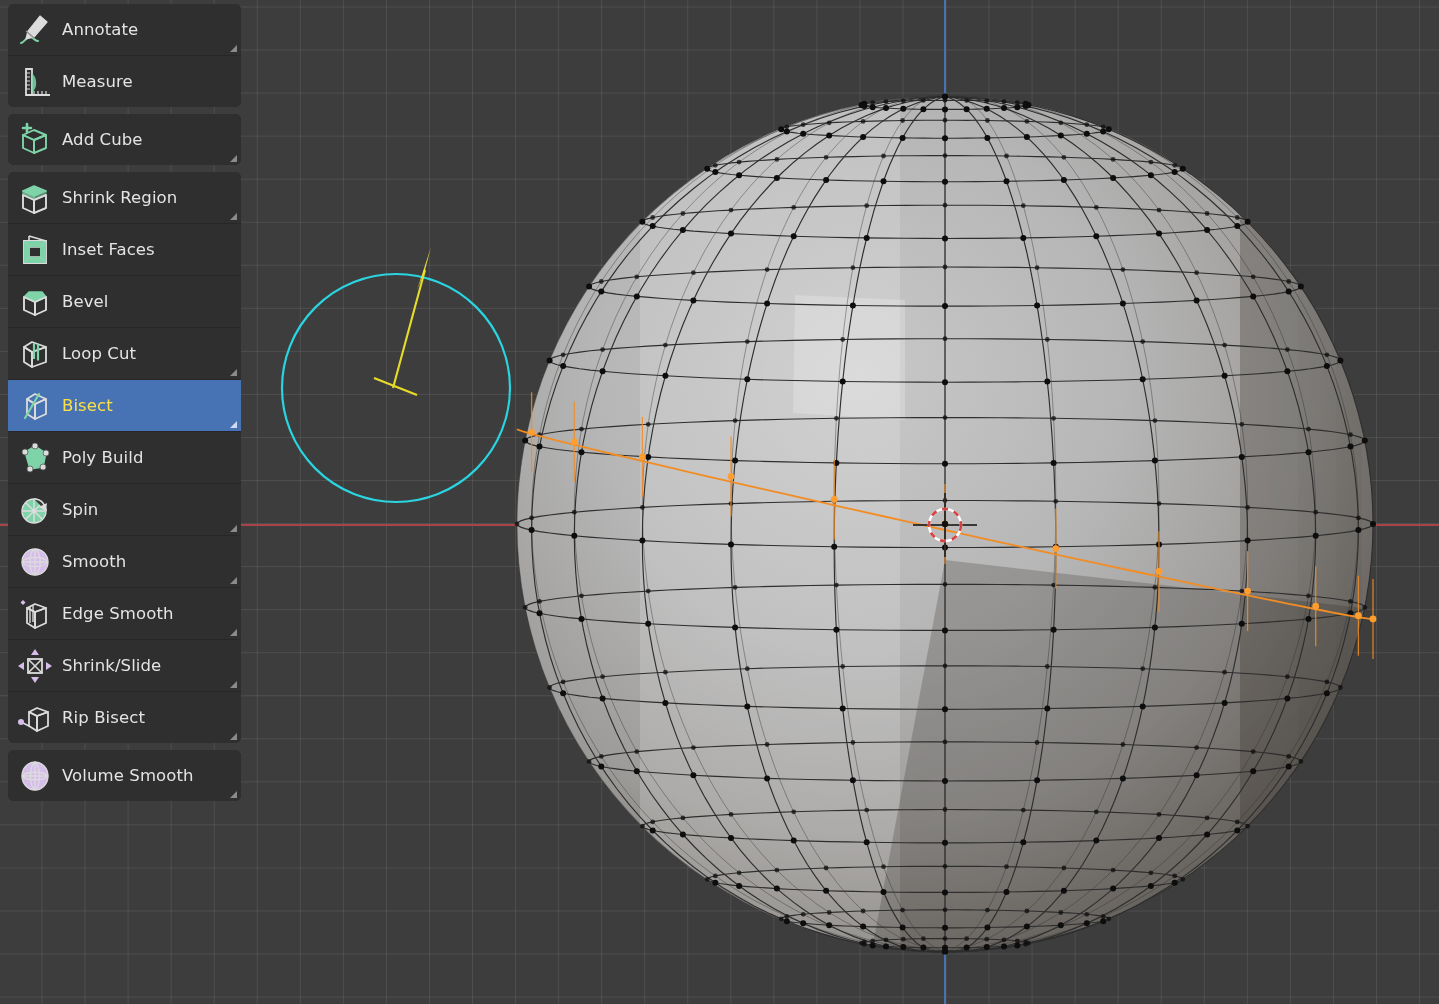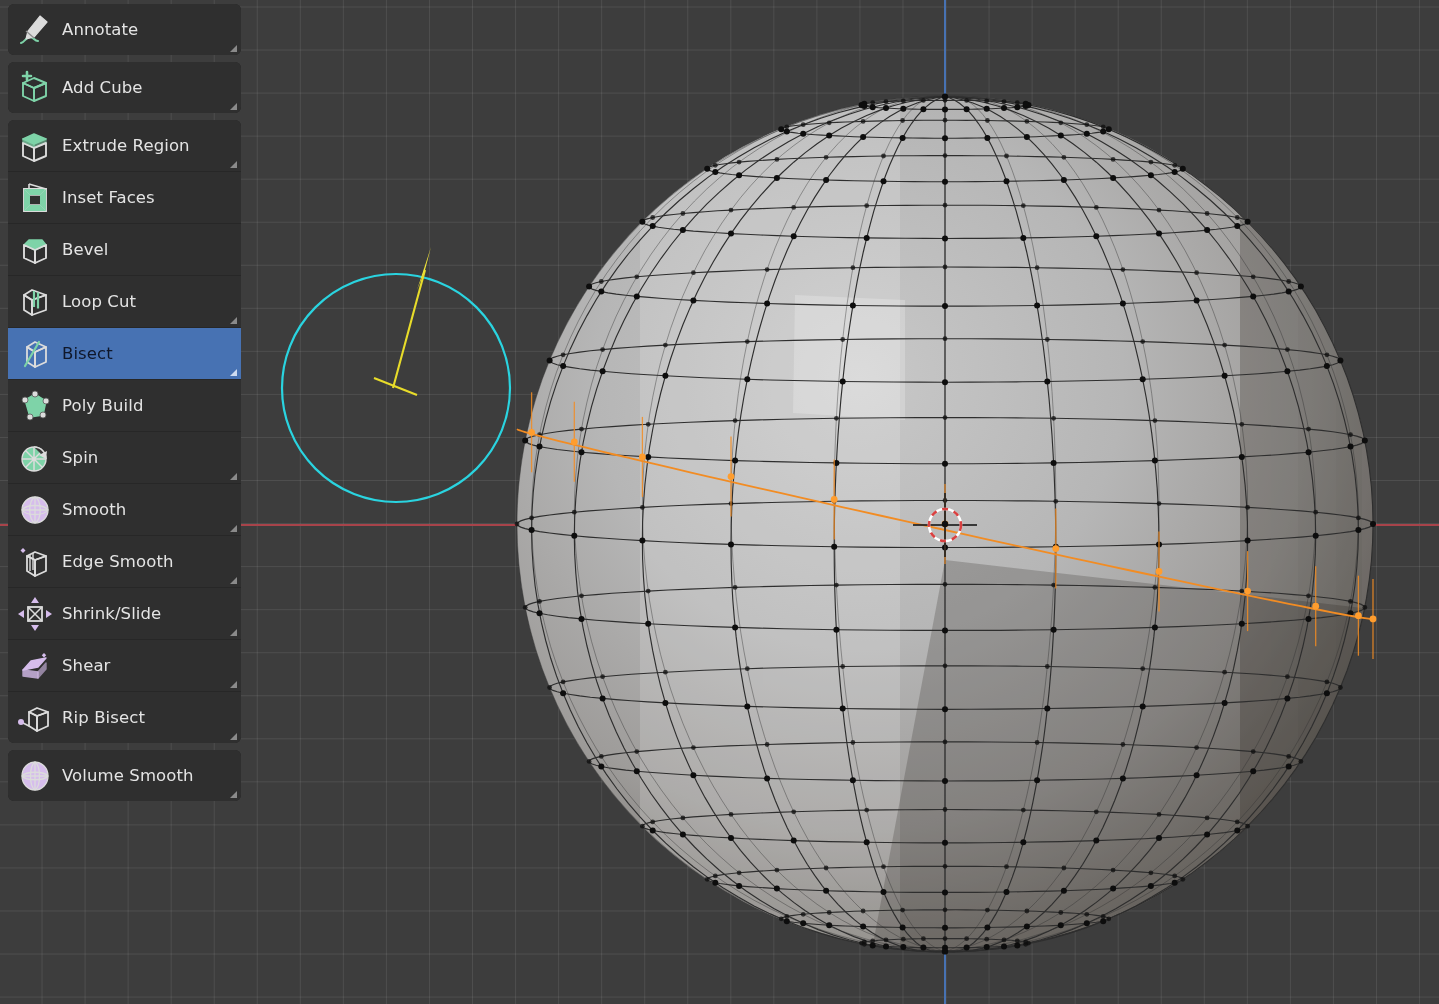--- a/index.html
+++ b/index.html
@@ -92,21 +92,21 @@
     align-items: center;
     justify-content: center;
   }
   .tool-icon svg { display: block; }
   .tool-label {
     font-size: 16.5px;
     color: #e4e4e4;
     letter-spacing: 0.1px;
     white-space: nowrap;
   }
-  .tool-item.active .tool-label { color: #0f172a; }
+  .tool-item.active .tool-label { color: #fde047; }
   .corner-tri {
     position: absolute;
     right: 4px;
     bottom: 3px;
     width: 0; height: 0;
     border-left: 7px solid transparent;
     border-bottom: 7px solid #8a8a8a;
   }
   .tool-item.active .corner-tri { border-bottom-color: #cfdcf0; }
 </style>
@@ -618,20 +618,34 @@
           <span class="tool-icon">
             <svg width="34" height="34" viewBox="0 0 34 34">
          <path d="M3 30c4-1 5-6 9-6s4 4 8 4" fill="none" stroke="#7ed3a8" stroke-width="2.1" stroke-linecap="round"></path>
          <path d="M22 3l7 6-13 15-8 2 2-8z" fill="#dcdcdc" stroke="#dcdcdc" stroke-width="1.2" stroke-linejoin="round"></path>
          <path d="M8 18l8 7" stroke="#8d8d8d" stroke-width="1.3"></path>
        </svg>
           </span>
           <span class="tool-label">Annotate</span>
           <span class="corner-tri"></span>
         </div>
+        <div class="tool-item">
+          <span class="tool-icon">
+            <svg width="34" height="34" viewBox="0 0 34 34">
+         <path d="M8 4h6v26H8z" fill="none" stroke="#dcdcdc" stroke-width="1.8"></path>
+         <path d="M8 30h24" fill="none" stroke="#dcdcdc" stroke-width="1.8"></path>
+         <g stroke="#dcdcdc" stroke-width="1.2">
+           <path d="M8 8h4M8 12h4M8 16h4M8 20h4M8 24h4"></path>
+           <path d="M16 30v-4M20 30v-4M24 30v-4M28 30v-4"></path>
+         </g>
+         <path d="M14 28a14 14 0 0 0-0-20v20z" fill="#7ed3a8" opacity="0.85"></path>
+       </svg>
+          </span>
+          <span class="tool-label">Measure</span>
+        </div>
       </div>
       <div class="tool-group">
         <div class="tool-item">
           <span class="tool-icon">
             <svg width="36" height="36" viewBox="0 0 36 36">
          <path d="M6 13l11-5 12 5-12 5z" fill="none" stroke="#7ed3a8" stroke-width="1.9" stroke-linejoin="round"></path>
          <path d="M6 13v13l11 5V18z" fill="none" stroke="#7ed3a8" stroke-width="1.9" stroke-linejoin="round"></path>
          <path d="M29 13v13l-12 5V18z" fill="none" stroke="#7ed3a8" stroke-width="1.9" stroke-linejoin="round"></path>
          <path d="M6 6h8M10 2v8" stroke="#7ed3a8" stroke-width="2.6" stroke-linecap="round"></path>
        </svg>
@@ -644,21 +658,21 @@
         <div class="tool-item">
           <span class="tool-icon">
             <svg width="36" height="36" viewBox="0 0 36 36">
          <path d="M6 11l11-5 12 5-12 5z" fill="#7ed3a8" stroke="#7ed3a8" stroke-width="1.6" stroke-linejoin="round"></path>
          <path d="M6 11v4l11 5v-4z" fill="#7ed3a8" opacity="0.75" stroke="#7ed3a8" stroke-width="1.4"></path>
          <path d="M29 11v4l-12 5v-4z" fill="#7ed3a8" opacity="0.55" stroke="#7ed3a8" stroke-width="1.4"></path>
          <path d="M6 15v13l11 5V20z" fill="none" stroke="#dcdcdc" stroke-width="1.9" stroke-linejoin="round"></path>
          <path d="M29 15v13l-12 5V20z" fill="none" stroke="#dcdcdc" stroke-width="1.9" stroke-linejoin="round"></path>
        </svg>
           </span>
-          <span class="tool-label">Extrude Region</span>
+          <span class="tool-label">Shrink Region</span>
           <span class="corner-tri"></span>
         </div>
         <div class="tool-item">
           <span class="tool-icon">
             <svg width="36" height="36" viewBox="0 0 36 36">
          <path d="M7 9h22v22H7z" fill="none" stroke="#dcdcdc" stroke-width="1.9"></path>
          <path d="M7 9l6 6h10l6-6M7 31l6-6h10l6 6" fill="none" stroke="#dcdcdc" stroke-width="1.3"></path>
          <path d="M7 9l6 6v10l-6 6z" fill="#7ed3a8"></path>
          <path d="M29 9l-6 6v10l6 6z" fill="#7ed3a8"></path>
          <path d="M7 9h22l-6 6H13z" fill="#7ed3a8"></path>
@@ -774,32 +788,20 @@
            <path d="M35 18l-6-4v8z"></path>
          </g>
        </svg>
           </span>
           <span class="tool-label">Shrink/Slide</span>
           <span class="corner-tri"></span>
         </div>
         <div class="tool-item">
           <span class="tool-icon">
             <svg width="36" height="36" viewBox="0 0 36 36">
-         <path d="M6 22l8-9 15-3-8 9z" fill="#d6bdec" stroke="#d6bdec" stroke-width="1.4" stroke-linejoin="round"></path>
-         <path d="M6 22v6l15 2v-6z" fill="#d6bdec" opacity="0.8" stroke="#d6bdec" stroke-width="1.4" stroke-linejoin="round"></path>
-         <path d="M21 24l8-9v6l-8 9z" fill="#d6bdec" opacity="0.6" stroke="#d6bdec" stroke-width="1.4" stroke-linejoin="round"></path>
-         <path d="M27 5l2.2 2.2L27 9.5 24.8 7.2z" fill="#d6bdec"></path>
-       </svg>
-          </span>
-          <span class="tool-label">Shear</span>
-          <span class="corner-tri"></span>
-        </div>
-        <div class="tool-item">
-          <span class="tool-icon">
-            <svg width="36" height="36" viewBox="0 0 36 36">
          <path d="M12 12l8-4 11 4-11 4z" fill="none" stroke="#dcdcdc" stroke-width="1.8" stroke-linejoin="round"></path>
          <path d="M12 12v14l8 5V16z" fill="none" stroke="#dcdcdc" stroke-width="1.8" stroke-linejoin="round"></path>
          <path d="M31 12v14l-11 5V16z" fill="none" stroke="#dcdcdc" stroke-width="1.8" stroke-linejoin="round"></path>
          <path d="M12 26L4 22" stroke="#dcdcdc" stroke-width="1.7"></path>
          <circle cx="4" cy="22" r="3" fill="#d6bdec"></circle>
        </svg>
           </span>
           <span class="tool-label">Rip Bisect</span>
           <span class="corner-tri"></span>
         </div>

